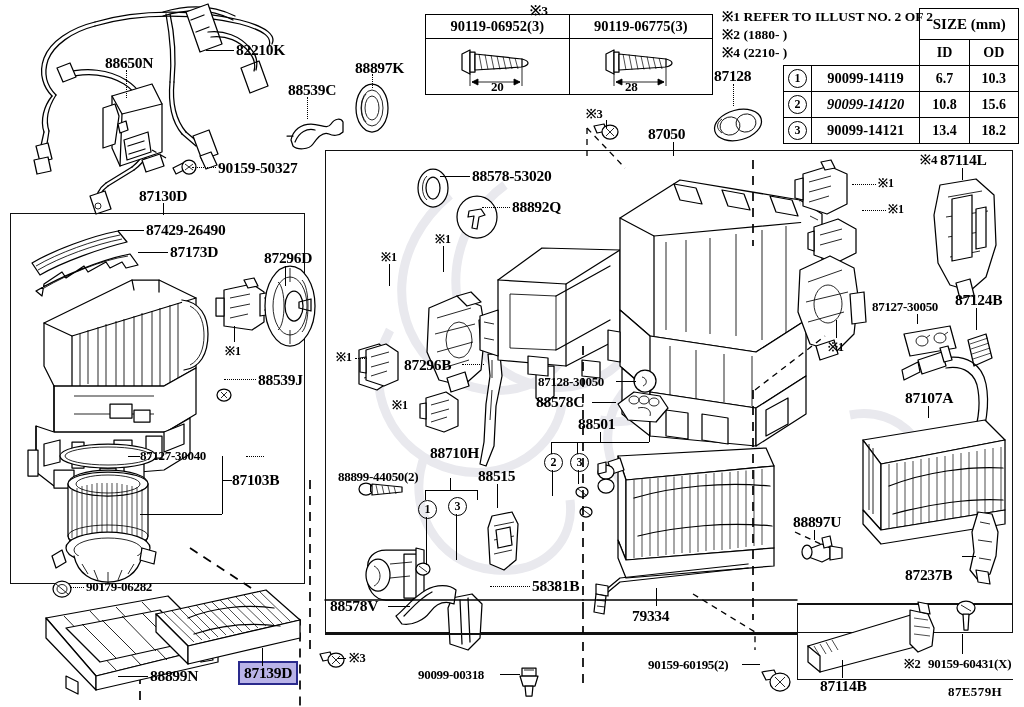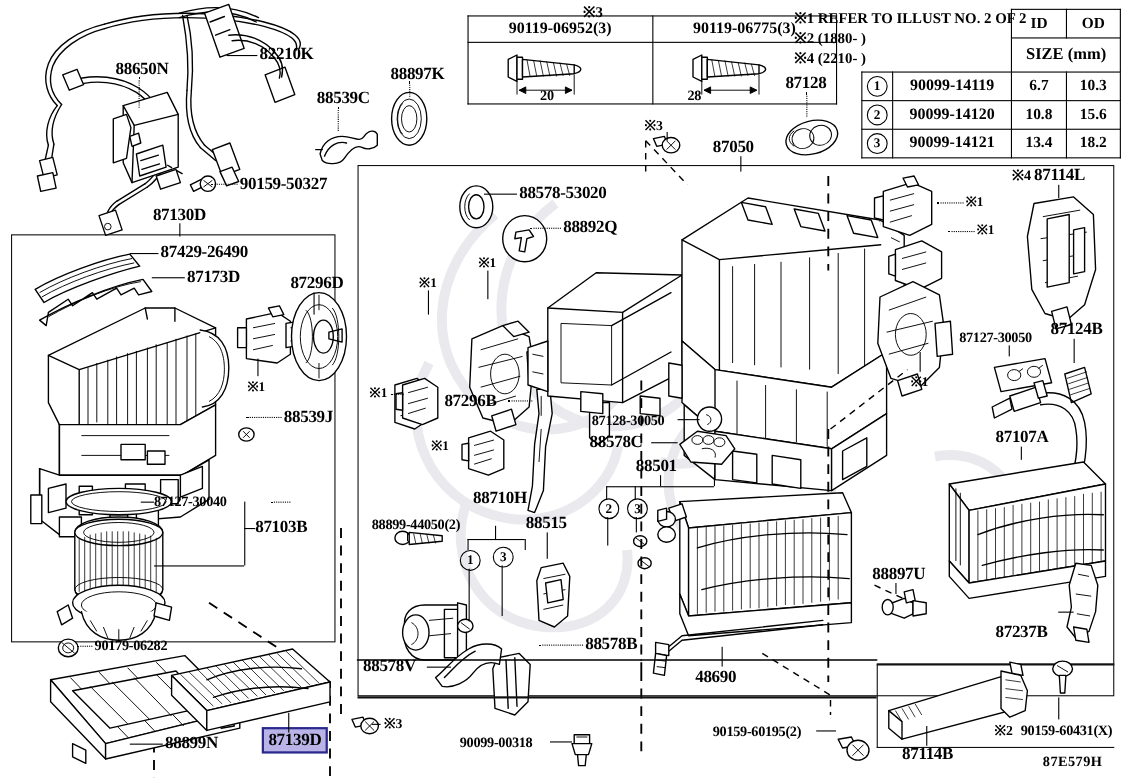--- a/index.html
+++ b/index.html
@@ -67,21 +67,21 @@
     font-family:"Liberation Serif", serif;
     font-weight:bold;
   }
   .tbl td,.tbl th{
     border:1.5px solid #000;
     text-align:center;
     padding:0;
     font-weight:bold;
   }
   
-  #bolttable{left:425px;top:14px;width:336px;height:80px;}
+  #bolttable{left:425px;top:14px;width:288px;height:80px;}
   #bolttable .hdr{font-size:14.5px;height:23px;}
   #bolttable .img{height:55px;}
   
   #sizetable{left:783px;top:8px;width:236px;height:120px;}
   #sizetable td{font-size:14px;height:25px;}
   .cirnum{
     display:inline-block;width:17px;height:17px;border:1.5px solid #000;
     border-radius:50%;font-size:12px;line-height:16px;text-align:center;
     font-weight:bold;font-family:"Liberation Serif",serif;
   }
@@ -238,39 +238,39 @@
   <div class="lbl" style="left:491px;top:80px;font-size:13px;">20</div>
   <div class="lbl" style="left:625px;top:80px;font-size:13px;">28</div>
 
   <div class="note" style="left:722px;top:8px;">※1 REFER TO ILLUST NO. 2 OF 2</div>
   <div class="note" style="left:722px;top:26px;">※2 (1880-      )</div>
   <div class="note" style="left:722px;top:44px;">※4 (2210-      )</div>
 
   <table class="tbl" id="sizetable">
     <tbody>
         <tr>
+      <td style="border:none;width:28px;"></td>
+      <td style="border:none;width:110px;"></td>
+      <td colspan="2" style="font-size:15px;height:30px;">SIZE (mm)</td>
+    </tr>
+    <tr>
       <td style="border:none;"></td>
       <td style="border:none;"></td>
       <td style="width:49px;">ID</td>
       <td style="width:49px;">OD</td>
-    </tr>
-    <tr>
-      <td style="border:none;width:28px;"></td>
-      <td style="border:none;width:110px;"></td>
-      <td colspan="2" style="font-size:15px;height:30px;">SIZE (mm)</td>
     </tr>
     <tr>
       <td><span class="cirnum">1</span></td>
       <td style="font-size:14.5px;">90099-14119</td>
       <td>6.7</td>
       <td>10.3</td>
     </tr>
     <tr>
       <td><span class="cirnum">2</span></td>
-      <td style="font-size:14.5px;">90099-14120</td>
+      <td style="font-size:14.5px;font-style:italic;">90099-14120</td>
       <td>10.8</td>
       <td>15.6</td>
     </tr>
     <tr>
       <td><span class="cirnum">3</span></td>
       <td style="font-size:14.5px;">90099-14121</td>
       <td>13.4</td>
       <td>18.2</td>
     </tr>
   </tbody>
@@ -816,27 +816,27 @@
   <div class="ld ldv" style="left:425px;top:490px;height:10px;"></div>
   <div class="ld ldv" style="left:477px;top:490px;height:10px;"></div>
   <span class="cirnum free" style="left:418px;top:500px;">1</span>
   <span class="cirnum free" style="left:448px;top:497px;">3</span>
   <div class="ld ldv" style="left:426px;top:517px;height:48px;"></div>
   <div class="ld ldv" style="left:456px;top:514px;height:46px;"></div>
 
   <div class="lbl" style="left:478px;top:468px;">88515</div>
   <div class="ld ldv" style="left:497px;top:484px;height:24px;"></div>
 
-  <div class="lbl" style="left:532px;top:578px;">88578B</div>
+  <div class="lbl" style="left:532px;top:578px;">58381B</div>
   <div class="dot" style="left:490px;top:586px;width:40px;"></div>
 
   <div class="lbl" style="left:330px;top:598px;">88578V</div>
   <div class="ld ldh" style="left:388px;top:606px;width:22px;"></div>
 
-  <div class="lbl" style="left:632px;top:608px;">48690</div>
+  <div class="lbl" style="left:632px;top:608px;">79334</div>
   <div class="ld ldv" style="left:656px;top:588px;height:18px;"></div>
 
   <div class="lbl sm" style="left:418px;top:668px;">90099-00318</div>
   <div class="ld ldh" style="left:500px;top:674px;width:20px;"></div>
 
   <div class="lbl sm" style="left:648px;top:658px;">90159-60195(2)</div>
   <div class="ld ldh" style="left:742px;top:664px;width:18px;"></div>
 
   <div class="note" style="left:920px;top:152px;font-size:13px;">※4</div>
   <div class="lbl" style="left:940px;top:152px;">87114L</div>

